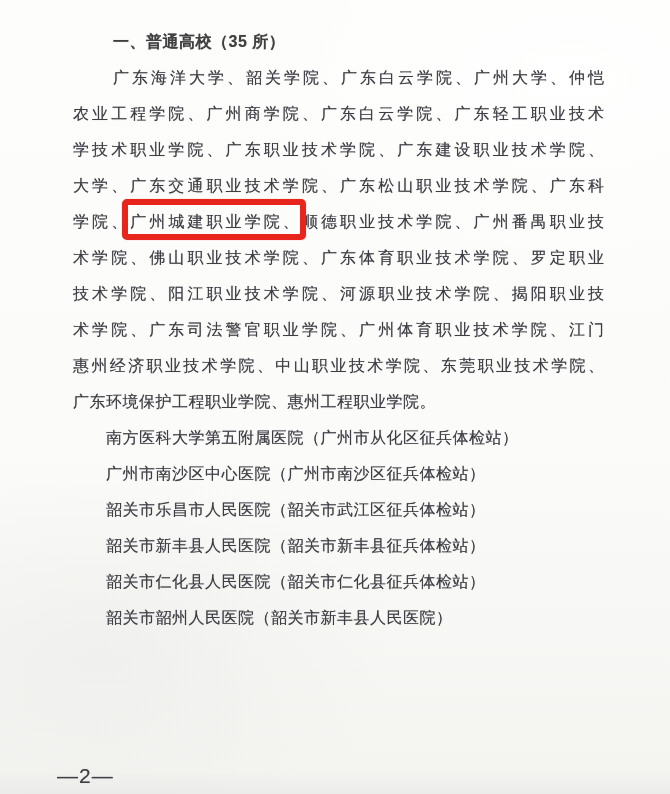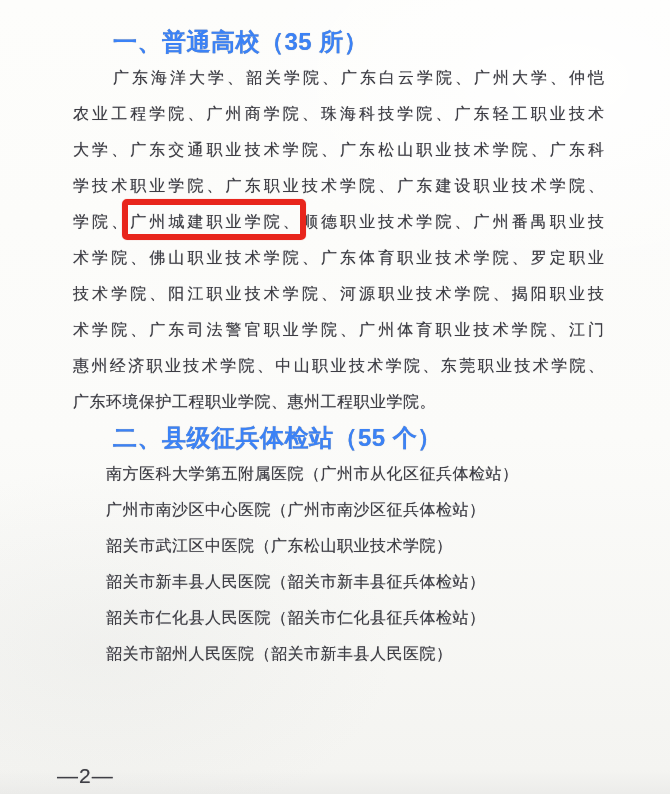--- a/index.html
+++ b/index.html
@@ -33,22 +33,22 @@
   .just{
     white-space:normal;
     text-align:justify;
     text-align-last:justify;
     letter-spacing:0;
   }
   .indent{padding-left:40px;}
   .indent-sm{padding-left:33px;}
   .heading{
     font-weight:700;
-    font-size:24px;
-    color:#3b82f6;
+    font-size:16px;
+    color:#404040;
   }
   
   .hl{position:relative;display:inline;}
   .hl::after{
     content:"";
     position:absolute;
     left:-8px;right:-4px;top:-14px;bottom:-10px;
     border:6px solid var(--highlight-red);
     border-radius:5px;
     box-shadow:0 0 1px rgba(200,30,20,0.5);
@@ -66,37 +66,36 @@
 </style>
 </head>
 <body>
 
 <div class="page">
 
   <div class="line heading indent">一、普通高校（35 所）</div>
 
   <div>
     <div class="line just indent">广东海洋大学、韶关学院、广东白云学院、广州大学、仲恺</div>
-    <div class="line just">农业工程学院、广州商学院、珠海科技学院、广东轻工职业技术</div>
+    <div class="line just">农业工程学院、广州商学院、广东白云学院、广东轻工职业技术</div>
+    <div class="line just">学技术职业学院、广东职业技术学院、广东建设职业技术学院、</div>
     <div class="line just">大学、广东交通职业技术学院、广东松山职业技术学院、广东科</div>
-    <div class="line just">学技术职业学院、广东职业技术学院、广东建设职业技术学院、</div>
     <div class="line just"><span>学院、</span><span class="hl"><span>广州城建职业学院、</span></span><span>顺德职业技术学院、广州番禺职业技</span></div>
     <div class="line just">术学院、佛山职业技术学院、广东体育职业技术学院、罗定职业</div>
     <div class="line just">技术学院、阳江职业技术学院、河源职业技术学院、揭阳职业技</div>
     <div class="line just">术学院、广东司法警官职业学院、广州体育职业技术学院、江门</div>
     <div class="line just">惠州经济职业技术学院、中山职业技术学院、东莞职业技术学院、</div>
     <div class="line">广东环境保护工程职业学院、惠州工程职业学院。</div>
   </div>
 
-  <div class="line heading indent">二、县级征兵体检站（55 个）</div>
 
   <div>
     <div class="line indent-sm">南方医科大学第五附属医院（广州市从化区征兵体检站）</div>
     <div class="line indent-sm">广州市南沙区中心医院（广州市南沙区征兵体检站）</div>
-    <div class="line indent-sm">韶关市武江区中医院（广东松山职业技术学院）</div>
+    <div class="line indent-sm">韶关市乐昌市人民医院（韶关市武江区征兵体检站）</div>
     <div class="line indent-sm">韶关市新丰县人民医院（韶关市新丰县征兵体检站）</div>
     <div class="line indent-sm">韶关市仁化县人民医院（韶关市仁化县征兵体检站）</div>
     <div class="line indent-sm">韶关市韶州人民医院（韶关市新丰县人民医院）</div>
   </div>
 
   <div class="pagenum">—2—</div>
 
 </div>
 
 </body></html>

